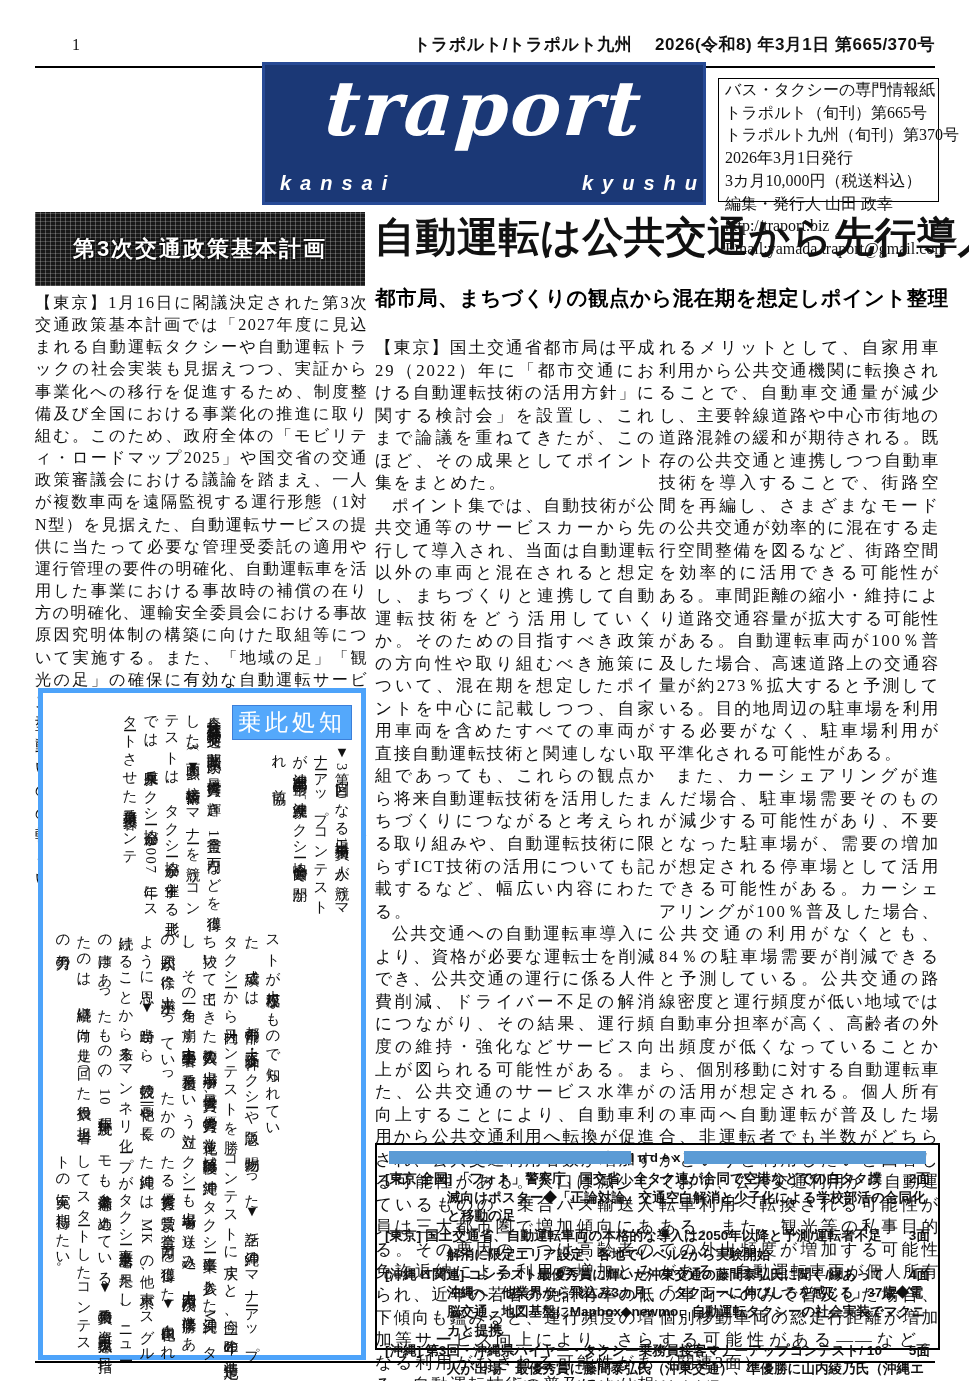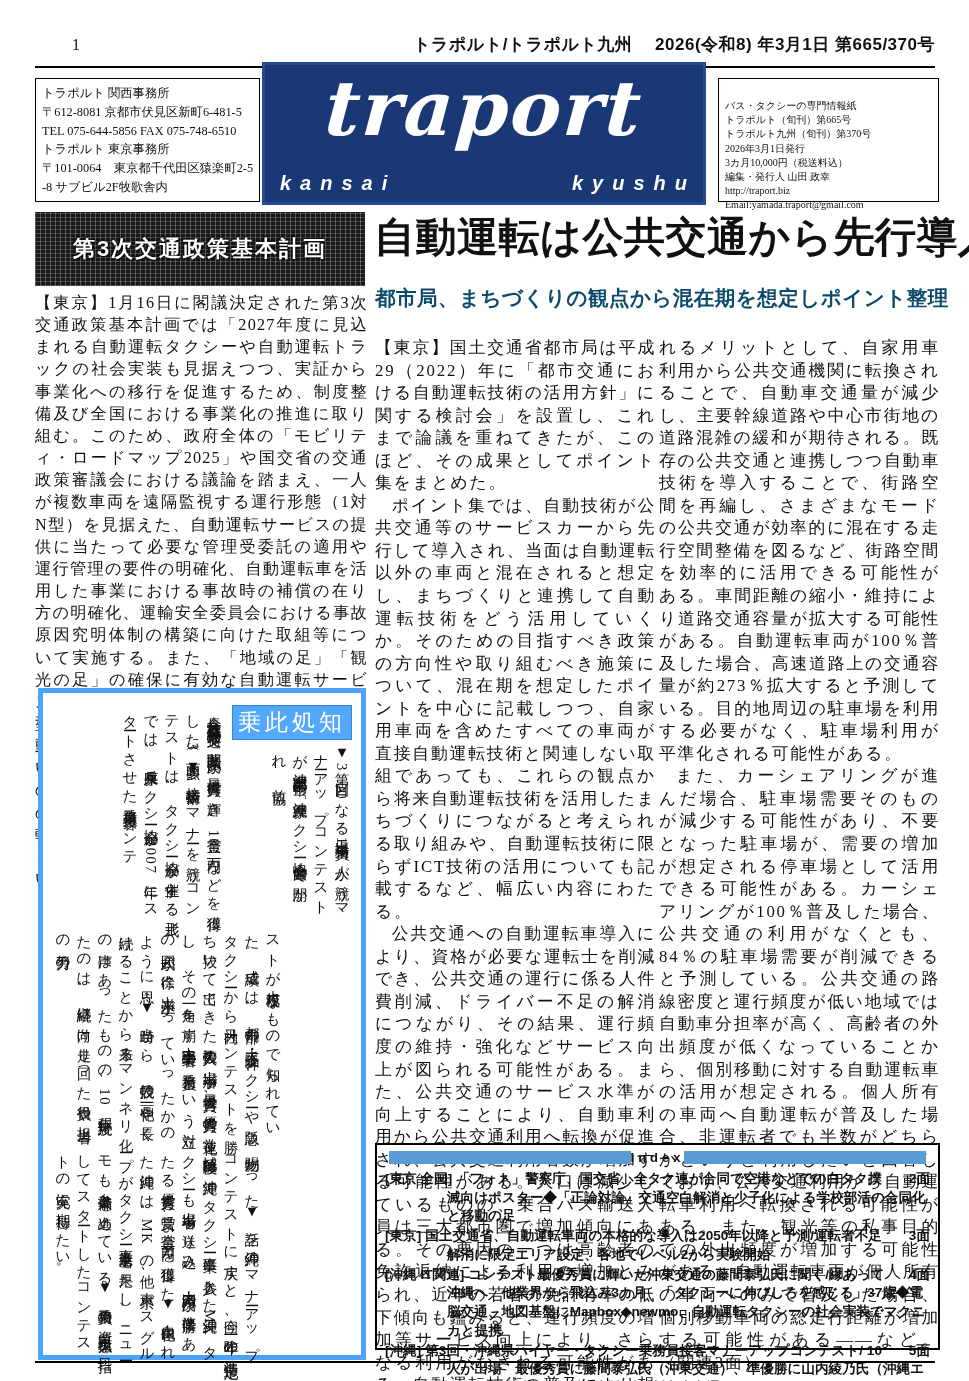--- a/index.html
+++ b/index.html
@@ -9,31 +9,31 @@
   
   .page-num{position:absolute;left:72px;top:36px;font-size:16px;}
   .dateline{position:absolute;left:375px;top:33px;width:560px;text-align:right;
             font-family:"Liberation Sans",sans-serif;font-weight:bold;font-size:17px;letter-spacing:.5px;}
   .top-rule{position:absolute;left:35px;top:66px;width:900px;height:2px;background:#000;}
 
   
   .addr-box{position:absolute;left:35px;top:78px;width:225px;height:124px;border:1px solid #000;
             padding:5px 6px;font-size:12.3px;line-height:1.53;box-sizing:border-box;}
   .pub-box{position:absolute;left:718px;top:78px;width:221px;height:124px;border:1px solid #000;
-           padding:20px 6px;font-size:10px;line-height:1.42;box-sizing:border-box;}
+           padding:0 6px;font-size:16px;line-height:1.42;box-sizing:border-box;}
   .addr-line,.pub-line{white-space:nowrap;}
 
   .logo{position:absolute;left:262px;top:62px;width:444px;height:143px;background:#1b3876;
         box-shadow:inset 0 0 0 3px #274a95;box-sizing:border-box;}
   .logo-title{position:absolute;left:0;right:0;top:2px;text-align:center;color:#fff;
               font-family:"DejaVu Serif",serif;font-style:italic;font-weight:bold;
               font-size:76px;letter-spacing:2px;transform:skewX(-4deg);}
   .logo-sub{position:absolute;bottom:10px;color:#fff;font-family:"Liberation Sans",sans-serif;
             font-style:italic;font-weight:bold;font-size:20px;letter-spacing:9px;}
-  .logo-sub.left{left:18px;} .logo-sub.right{right:10px;margin-top:6px;}
+  .logo-sub.left{left:18px;} .logo-sub.right{right:0;margin-top:6px;}
 
   
   .kicker{position:absolute;left:35px;top:212px;width:330px;height:74px;box-sizing:border-box;
           background-color:#181818;
           background-image:repeating-linear-gradient(90deg,rgba(255,255,255,.25) 0 1px,transparent 1px 5px),
                            repeating-linear-gradient(0deg,rgba(255,255,255,.2) 0 1px,transparent 1px 4px);
           color:#fff;font-family:"Liberation Sans",sans-serif;font-weight:bold;text-align:center;
           display:flex;flex-direction:column;justify-content:center;gap:0;
           text-shadow:1px 1px 2px #000,-1px -1px 2px #000;}
   .kicker .l1{font-size:22px;letter-spacing:2px;}
@@ -84,28 +84,20 @@
 </style>
 </head>
 <body>
 
 <div id="page">
 
   <div class="page-num">1</div>
   <div class="dateline">トラポルト/トラポルト九州　 2026(令和8) 年3月1日 第665/370号</div>
   <div class="top-rule"></div>
 
-  <div class="addr-box">
-    <div class="addr-line">トラポルト 関西事務所</div>
-    <div class="addr-line">〒612-8081 京都市伏見区新町6-481-5</div>
-    <div class="addr-line">TEL 075-644-5856  FAX 075-748-6510</div>
-    <div class="addr-line">トラポルト 東京事務所</div>
-    <div class="addr-line">〒101-0064　東京都千代田区猿楽町2-5</div>
-    <div class="addr-line">-8 サブビル2F牧歌舎内</div>
-  </div>
 
   <div class="logo">
     <div class="logo-title">traport</div>
     <div class="logo-sub left">kansai</div>
     <div class="logo-sub right">kyushu</div>
   </div>
 
   <div class="pub-box">
     <div class="pub-line">バス・タクシーの専門情報紙</div>
     <div class="pub-line">トラポルト（旬刊）第665号</div>
@@ -135,21 +127,21 @@
     </div>
     <div class="band band2">
       <div class="band-text">ストが大規模なもので知られていた。成績では、都市部の大手・阪神タクシーや阪急タクシーから社内コンテストを勝ち抜いて出てきた複数人の出場者が最優秀賞、優秀賞の常連化し、その一角を崩す中小事業者の乗務員という対立の図式が徐々に出来上がっていったかのように思う▼当時から、競技の画一化や長く続けることから来るマンネリ化の声はあったものの、10年程度続いたのは、継続に向け走り回った役員や担当者の努力の</div>
     </div>
     <div class="band band3">
       <div class="band-text">賜物だった▼話を沖縄のマナーアップコンテストに戻すと、今回、一昨年の準特定地域解除後に沖縄でタクシー事業に参入した沖縄MKタクシーも出場者を送り込み、山内綾乃氏が準優勝にあたる優秀賞を受賞、賞金5万円を獲得した▼自由化された沖縄には、MKの他、東京バスグループがタクシー事業進出を果たし、ニューモも参入準備を進めている▼乗務員の資質向上拡大を目指してスタートしたコンテストの充実に期待したい。</div>
     </div>
   </div>
 
   <h1 class="headline" style="margin:0;">自動運転は公共交通から先行導入</h1>
-  <div class="subhead" style="color:#0c4a6e;">都市局、まちづくりの観点から混在期を想定しポイント整理</div>
+  <div class="subhead" style="color:#000000;">都市局、まちづくりの観点から混在期を想定しポイント整理</div>
 
   <div class="body-col col1">
     <p>【東京】国土交通省都市局は平成29（2022）年に「都市交通における自動運転技術の活用方針」に関する検討会」を設置し、これまで論議を重ねてきたが、このほど、その成果としてポイント集をまとめた。</p>
     <p>ポイント集では、自動技術が公共交通等のサービスカーから先行して導入され、当面は自動運転以外の車両と混在されると想定し、まちづくりと連携して自動運転技術をどう活用していくか。そのための目指すべき政策の方向性や取り組むべき施策について、混在期を想定したポイントを中心に記載しつつ、自家用車両を含めたすべての車両が直接自動運転技術と関連しない取組であっても、これらの観点から将来自動運転技術を活用したまちづくりにつながると考えられる取り組みや、自動運転技術に限らずICT技術の活用についても記載するなど、幅広い内容にわたる。</p>
     <p>公共交通への自動運転車導入により、資格が必要な運転士を削減でき、公共交通の運行に係る人件費削減、ドライバー不足の解消につながり、その結果、運行頻度の維持・強化などサービス向上が図られる可能性がある。また、公共交通のサービス水準が向上することにより、自動車利用から公共交通利用へ転換が促進され、公共交通利用者数が増加する可能性がある。人口は減少しているものの、乗合バス輸送人員は三大都市圏で増加傾向にある。その要因の一つは高齢者の免許返納による利用の増加とみられ、近年の若者の免許有率の低下傾向も鑑みると、運行頻度の増加等サービス向上により、さらなる利用がなされる可能性がある。自動運転技術の普及により想定さ</p>
   </div>
   <div class="body-col col2">
     <p>れるメリットとして、自家用車利用から公共交通機関に転換されることで、自動車交通量が減少し、主要幹線道路や中心市街地の道路混雑の緩和が期待される。既存の公共交通と連携しつつ自動車技術を導入することで、街路空間を再編し、さまざまなモードの公共交通が効率的に混在する走行空間整備を図るなど、街路空間を効率的に活用できる可能性がある。車間距離の縮小・維持により道路交通容量が拡大する可能性がある。自動運転車両が100％普及した場合、高速道路上の交通容量が約273％拡大すると予測している。目的地周辺の駐車場を利用する必要がなく、駐車場利用が平準化される可能性がある。</p>
     <p>また、カーシェアリングが進んだ場合、駐車場需要そのものが減少する可能性があり、不要となった駐車場が、需要の増加が想定される停車場として活用できる可能性がある。カーシェアリングが100％普及した場合、公共交通の利用がなくとも、84％の駐車場需要が削減できると予測している。公共交通の路線密度と運行頻度が低い地域では自動車分担率が高く、高齢者の外出頻度が低くなっていることから、個別移動に対する自動運転車の活用が想定される。個人所有の車両へ自動運転が普及した場合、非運転者でも半数がどちらかというと利用したいと回答しており、公共交通利用から自動運転車利用へ転換される可能性がある。また、観光等の私事目的での外出頻度が増加する可能性がある。自動運転車両が個人所有の車両へのみで普及した場合、個別移動車両の総走行距離が増加する可能性がある――など。（関連3面）</p>
   </div>

